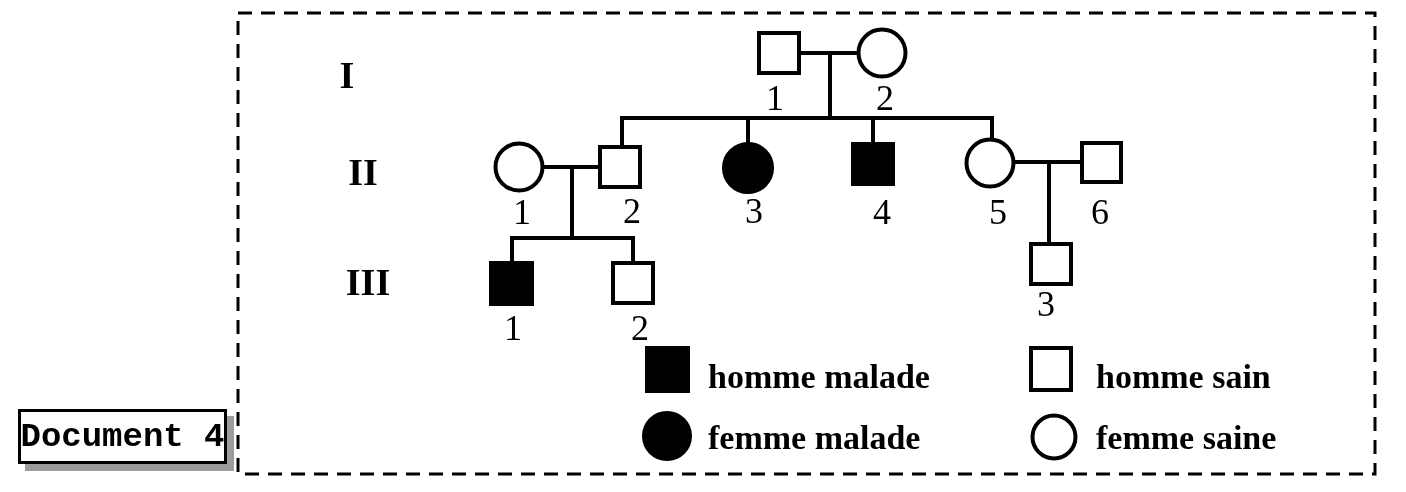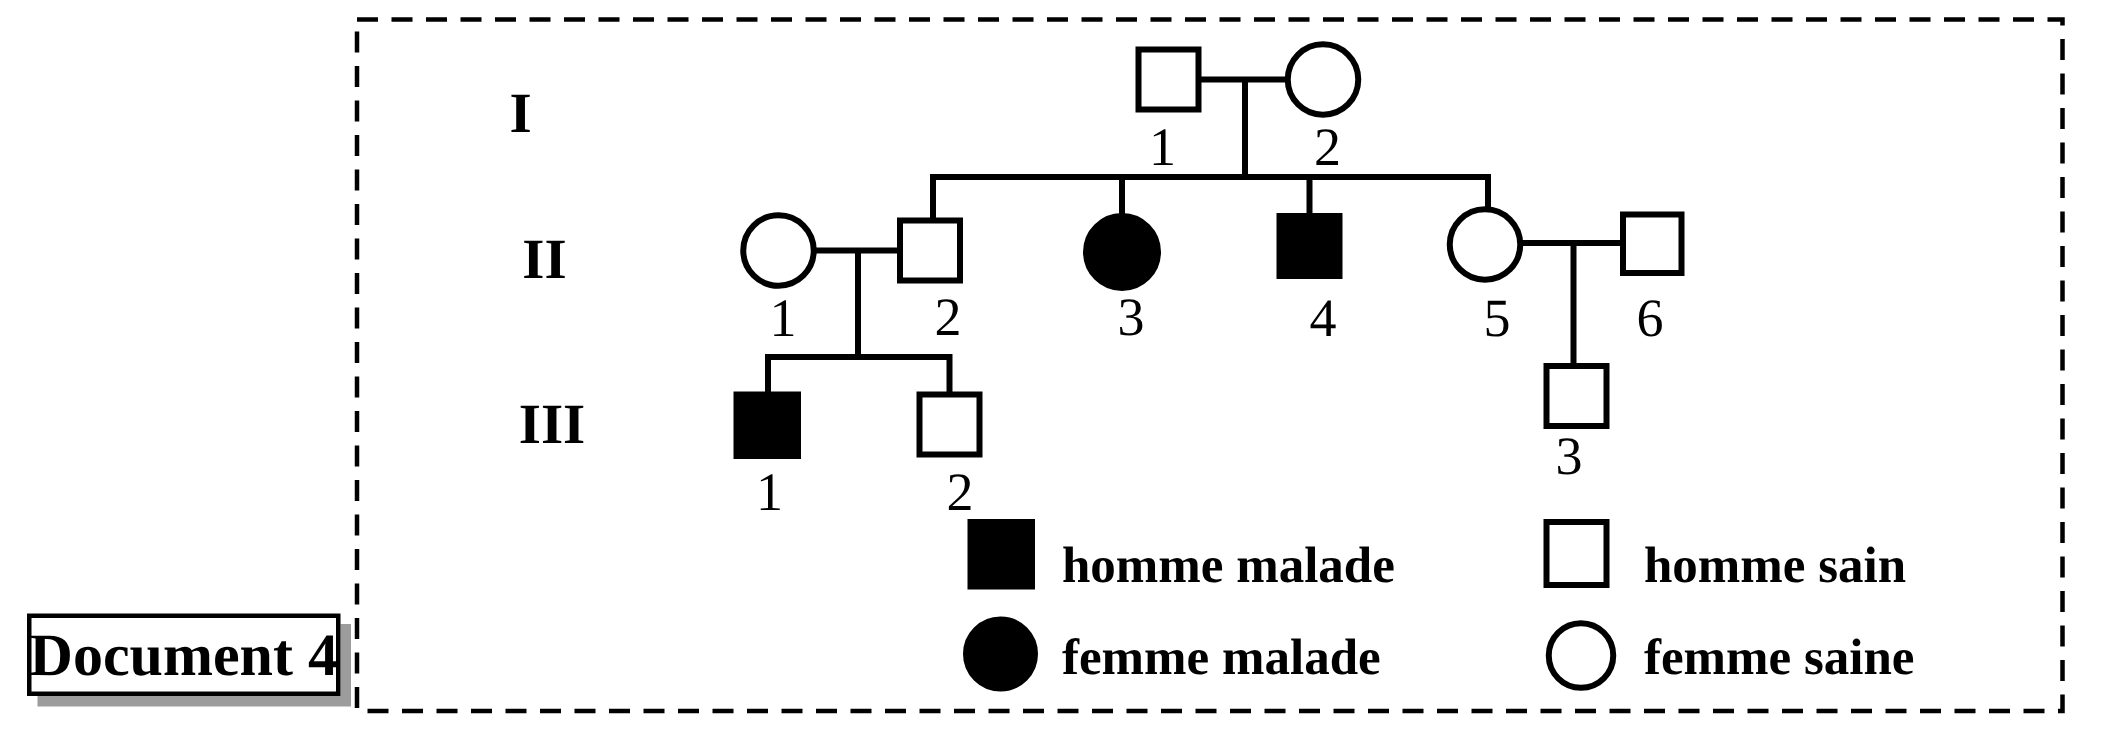--- a/index.html
+++ b/index.html
@@ -49,22 +49,22 @@
     width: 203px;
     height: 49px;
     background: #ffffff;
     border: 3px solid #000000;
     box-shadow: 7px 7px 0 #9c9c9c;
     display: flex;
     align-items: center;
     justify-content: center;
   }
   .doc-box span {
-    font-family: Liberation Serif, serif;
-    font-size: 40px;
+    font-family: Liberation Mono, monospace;
+    font-size: 34px;
     font-weight: bold;
     white-space: nowrap;
     color: #000000;
   }
 </style>
 </head>
 <body>
 
 <div class="stage">
 

